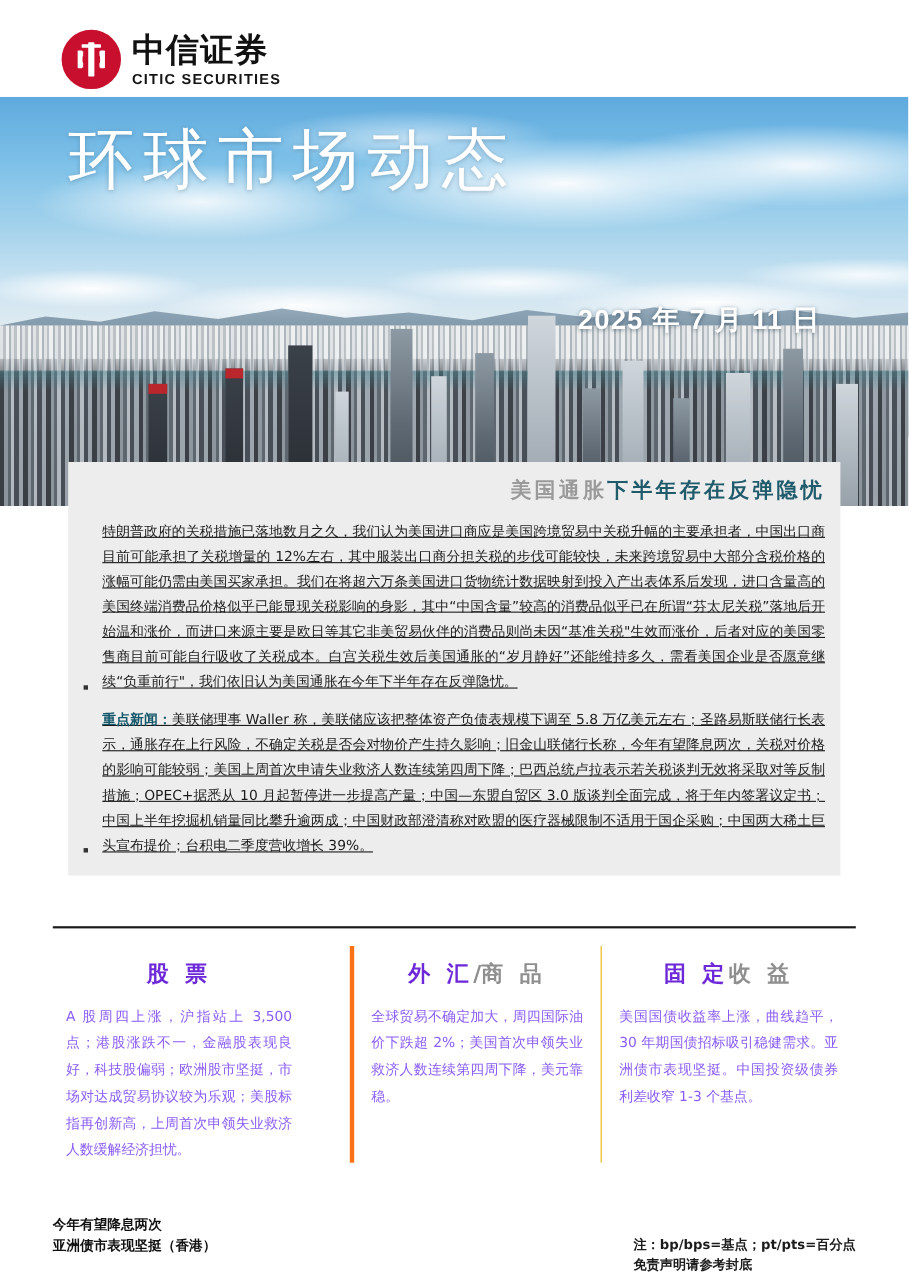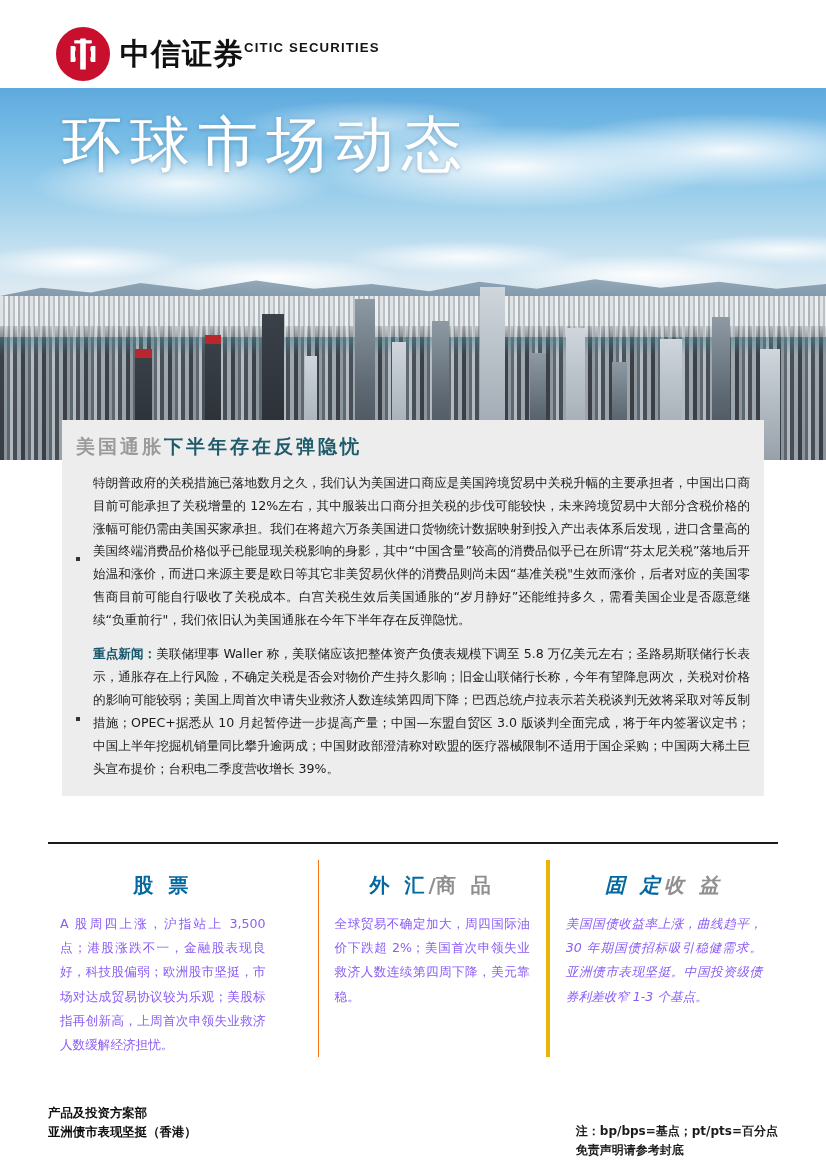--- a/index.html
+++ b/index.html
@@ -30,21 +30,21 @@
     gap: 9px;
   }
   .logo-mark {
     width: 56px; height: 56px;
     position: relative;
     flex: 0 0 auto;
   }
   .logo-mark svg { display: block; }
   .logo-text {
     display: flex;
-    flex-direction: row;
+    flex-direction: column;
     justify-content: flex-end;
     line-height: 1;
   }
   .logo-cn {
     font-family: "DejaVu Sans", "Liberation Sans", sans-serif;
     font-size: 30px;
     font-weight: 700;
     letter-spacing: 1px;
     color: #111111;
     line-height: 1.05;
@@ -176,35 +176,36 @@
   
   .summary {
     position: absolute;
     left: 62px; top: 420px;
     width: 702px;
     padding: 12px 14px 14px 14px;
     box-sizing: border-box;
     background: #ededed;
   }
   .summary-title {
-    text-align: left;
-    font-family: Liberation Serif, serif;
+    text-align: right;
+    font-family: Liberation Mono, monospace;
     font-size: 19px;
     font-weight: 700;
     letter-spacing: 3px;
     margin: 3px 0 12px 0;
     line-height: 1.3;
   }
   .st-gray { color: #9a9a9a; }
   .st-teal { color: #1f5b6b; }
 
   .bullet-row {
     display: flex;
-    align-items: center;
+    align-items: flex-end;
     margin-bottom: 11px;
+    text-decoration: underline;
   }
   .bullet-row:last-child { margin-bottom: 2px; }
   .bullet-mark {
     flex: 0 0 auto;
     width: 17px;
     padding-top: 8px;
     text-align: left;
   }
   .bullet-mark i {
     display: inline-block;
@@ -238,32 +239,32 @@
     position: absolute;
     left: 48px; top: 860px;
     width: 730px;
     display: flex;
   }
   .col {
     box-sizing: border-box;
     padding: 0 16px;
   }
   .col.c1 { width: 246px; padding-left: 12px; }
-  .col.c2 { width: 240px; border-left: 1px solid #f97316; margin-left: 36px; }
-  .col.c3 { width: 244px; border-left: 4px solid #eab308; font-style: italic; }
+  .col.c2 { width: 240px; border-left: 4px solid #f97316; margin-left: 36px; }
+  .col.c3 { width: 244px; border-left: 1px solid #eab308; }
   .col-title {
     text-align: center;
     font-family: "DejaVu Sans", "Liberation Sans", sans-serif;
     font-size: 20px;
     font-weight: 700;
     letter-spacing: 4px;
     margin: 12px 0 13px 0;
     white-space: nowrap;
   }
-  .ct-teal { color: #0369a1; }
+  .ct-teal { color: #6d28d9; }
   .ct-gray { color: #8f8f8f; }
   .ct-sep { color: #8f8f8f; letter-spacing: 0; }
   .col-body {
     font-family: "DejaVu Sans", "Liberation Sans", sans-serif;
     font-size: 12.6px;
     line-height: 1.92;
     color: #8b5cf6;
     text-align: justify;
     text-justify: inter-ideograph;
   }
@@ -335,20 +336,21 @@
     <div class="tower" style="left:432px;width:17px;height:78%"></div>
     <div class="tower light" style="left:480px;width:25px;height:97%"></div>
     <div class="tower" style="left:530px;width:16px;height:60%"></div>
     <div class="tower light" style="left:566px;width:19px;height:74%"></div>
     <div class="tower" style="left:612px;width:15px;height:55%"></div>
     <div class="tower light" style="left:660px;width:22px;height:68%"></div>
     <div class="tower" style="left:712px;width:18px;height:80%"></div>
     <div class="tower light" style="left:760px;width:20px;height:62%"></div>
   </div>
   <div class="hero-title">环球市场动态</div>
+  <div class="hero-date">2025 年 7 月 11 日</div>
 </div>
 
 <div class="summary">
   <div class="summary-title">
     <span class="st-gray">美国通胀</span><span class="st-teal">下半年存在反弹隐忧</span>
   </div>
 
   <div class="bullet-row">
     <div class="bullet-mark"><i></i></div>
     <div class="bullet-text">特朗普政府的关税措施已落地数月之久，我们认为美国进口商应是美国跨境贸易中关税升幅的主要承担者，中国出口商目前可能承担了关税增量的 12%左右，其中服装出口商分担关税的步伐可能较快，未来跨境贸易中大部分含税价格的涨幅可能仍需由美国买家承担。我们在将超六万条美国进口货物统计数据映射到投入产出表体系后发现，进口含量高的美国终端消费品价格似乎已能显现关税影响的身影，其中“中国含量”较高的消费品似乎已在所谓“芬太尼关税”落地后开始温和涨价，而进口来源主要是欧日等其它非美贸易伙伴的消费品则尚未因“基准关税"生效而涨价，后者对应的美国零售商目前可能自行吸收了关税成本。白宫关税生效后美国通胀的“岁月静好”还能维持多久，需看美国企业是否愿意继续“负重前行"，我们依旧认为美国通胀在今年下半年存在反弹隐忧。</div>
@@ -379,19 +381,19 @@
 
   <div class="col c3">
     <div class="col-title">
       <span class="ct-teal">固 定</span><span class="ct-gray">收 益</span>
     </div>
     <div class="col-body">美国国债收益率上涨，曲线趋平，30 年期国债招标吸引稳健需求。亚洲债市表现坚挺。中国投资级债券利差收窄 1-3 个基点。</div>
   </div>
 </div>
 
 <div class="footer-left">
-  <div>产品及投资方案部</div>
+  <div>今年有望降息两次</div>
   <div>亚洲债市表现坚挺（香港）</div>
 </div>
 <div class="footer-right">
   <div>注：bp/bps=基点；pt/pts=百分点</div>
   <div>免责声明请参考封底</div>
 </div>
 
 </body></html>

